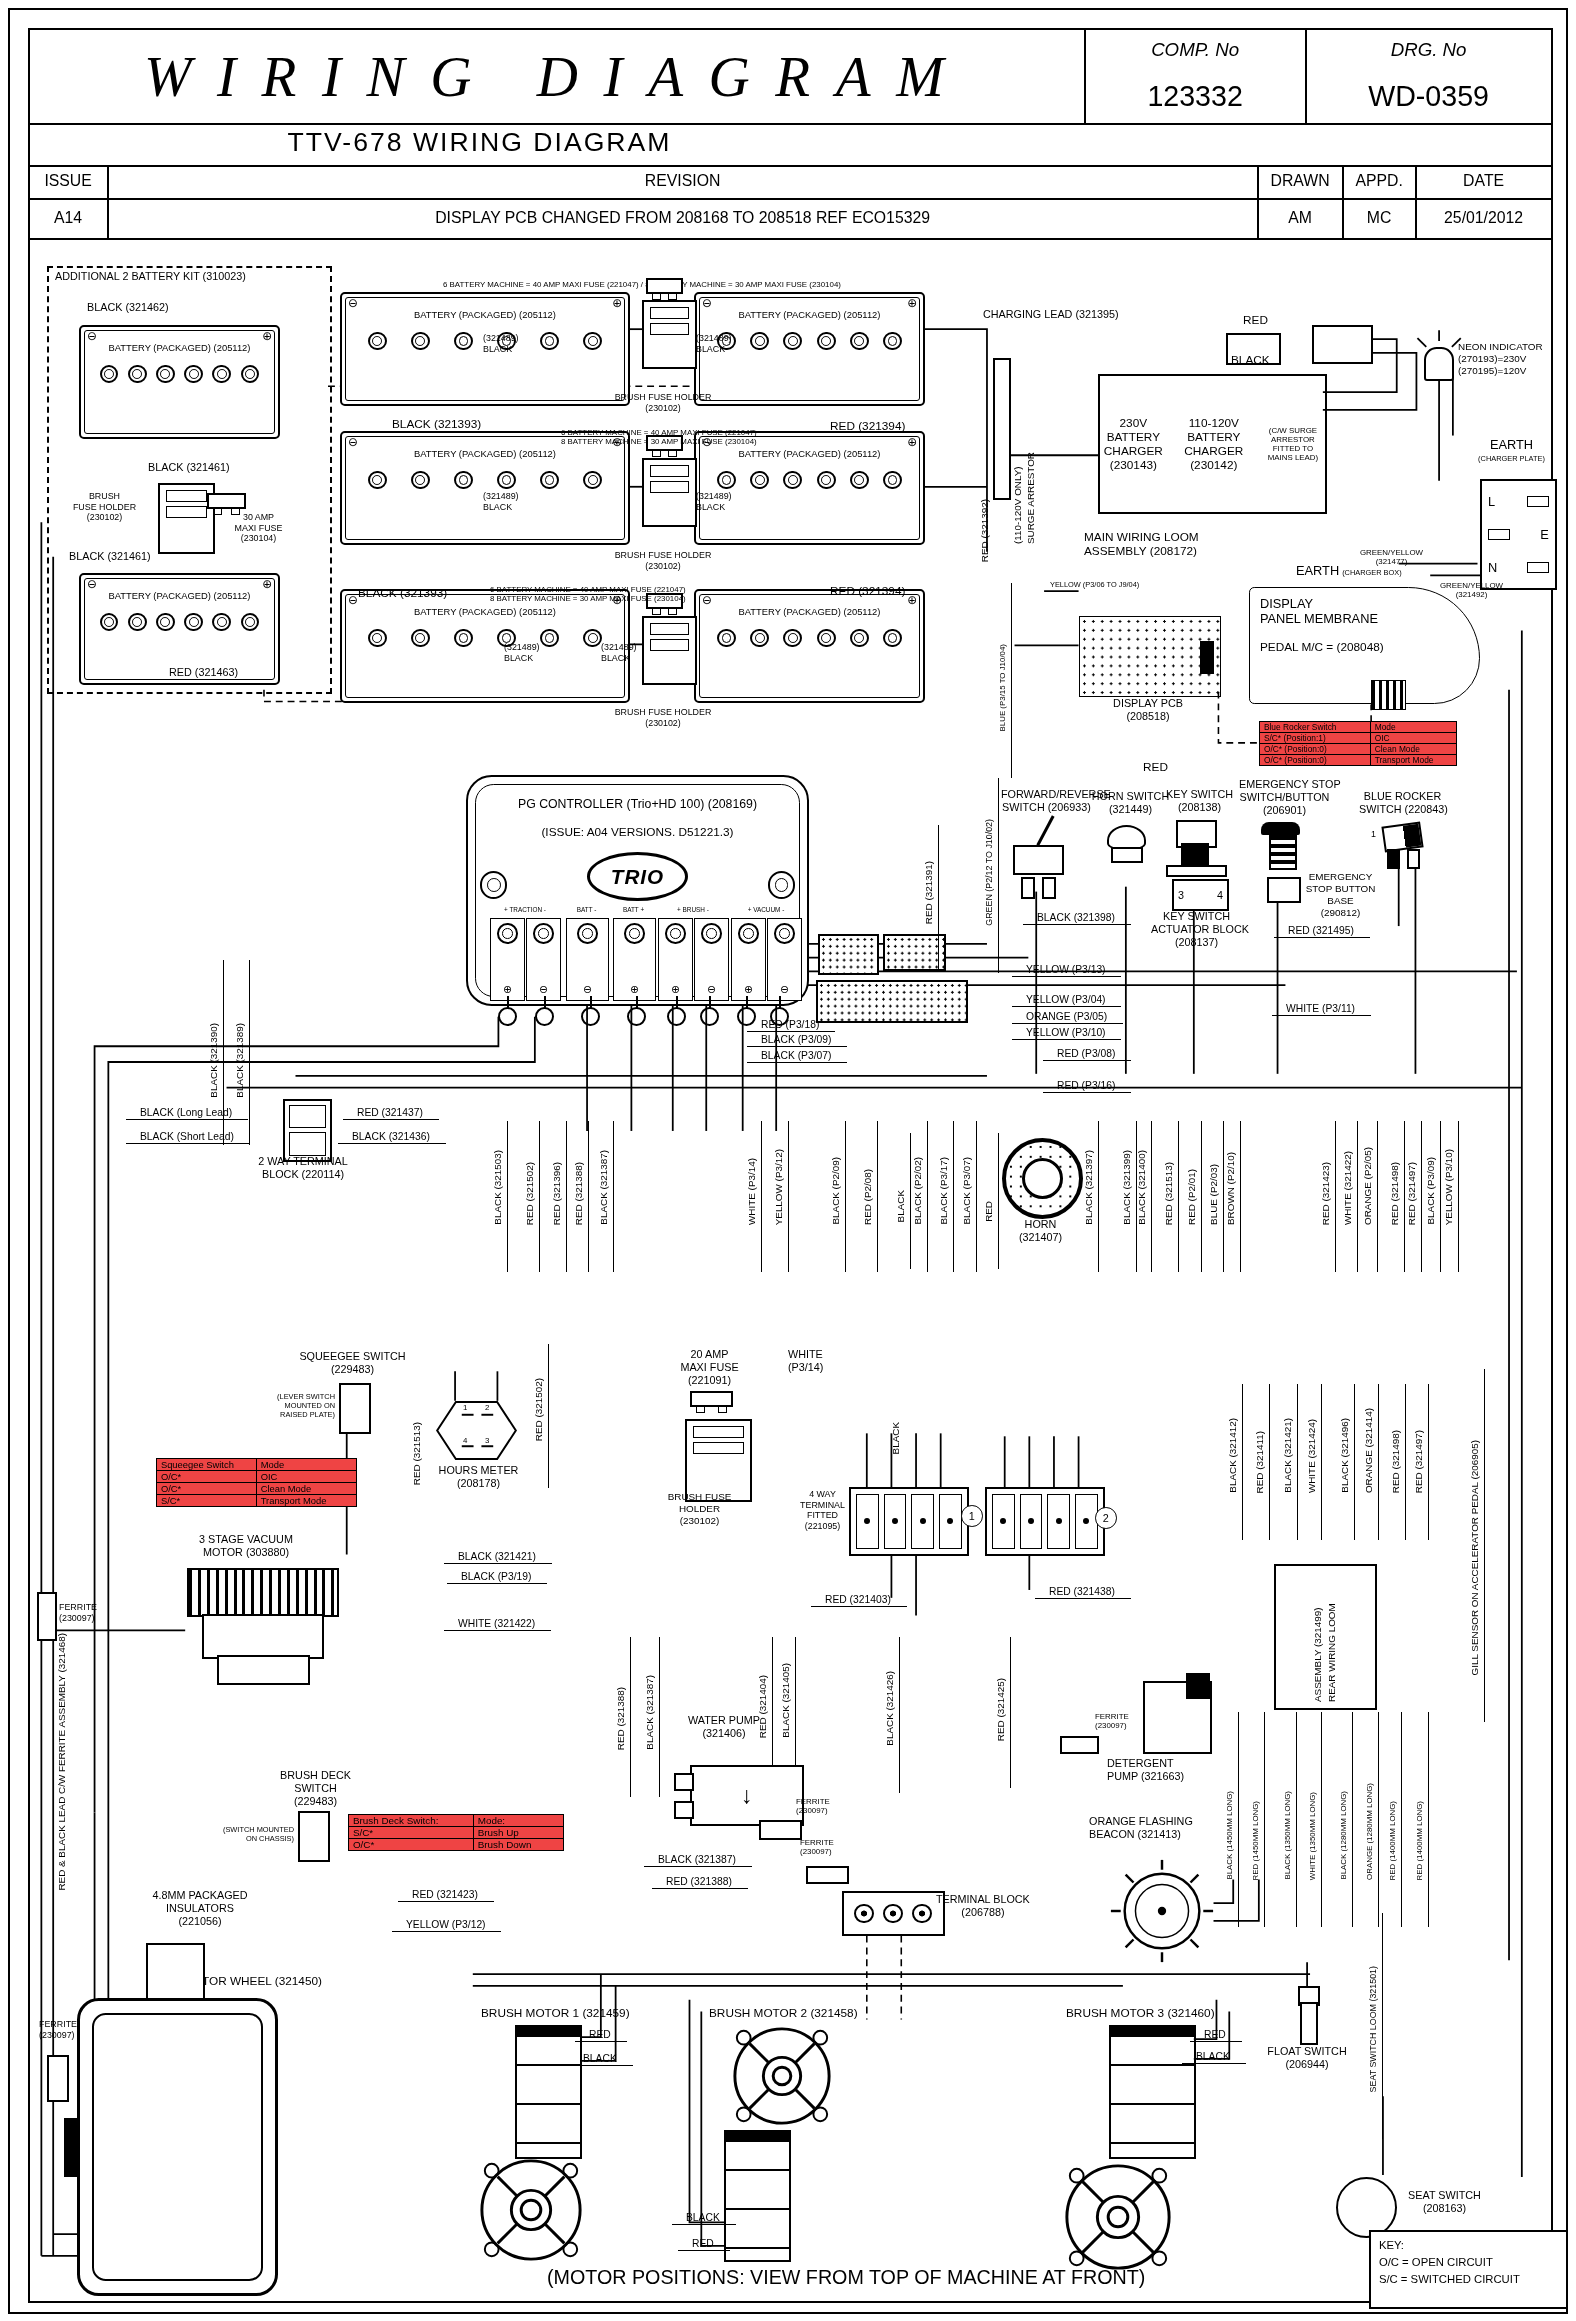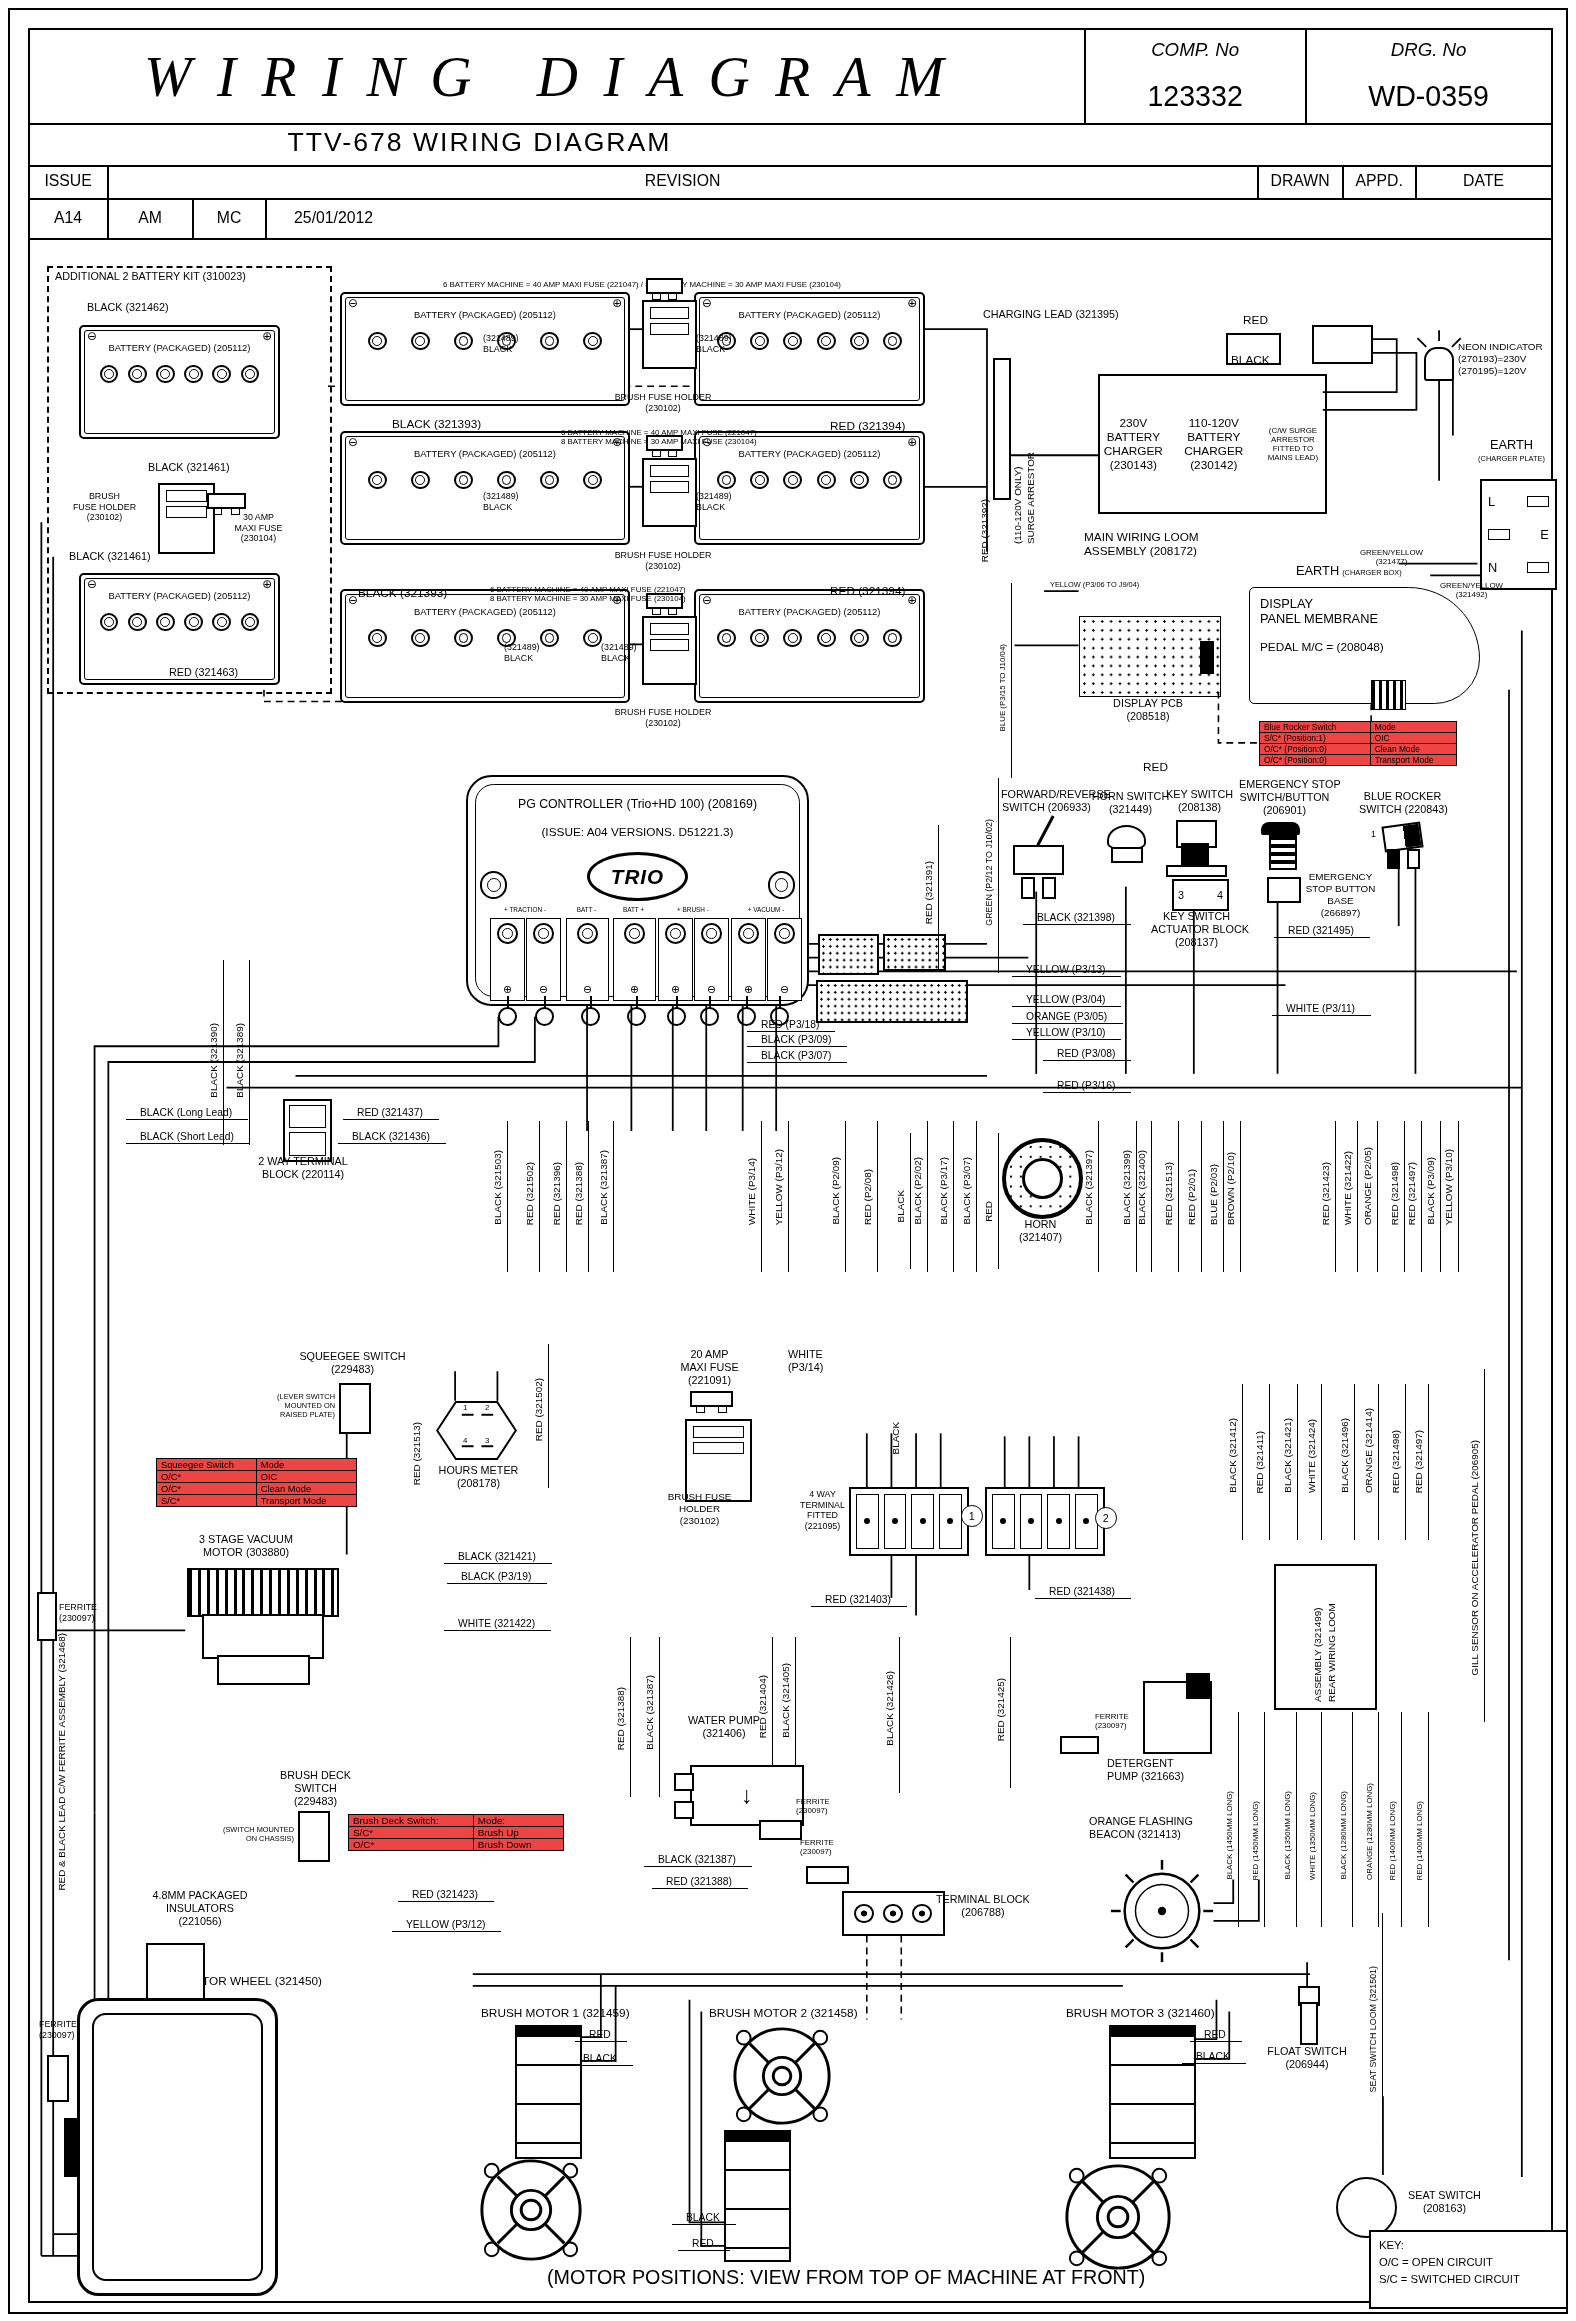--- a/index.html
+++ b/index.html
@@ -110,20 +110,21 @@
   <div class="abs" style="left:27.6px;top:165px;width:1521px;height:32.5px;border:2px solid #000;border-top:none;display:flex">
     <div class="revcell" style="width:77px">ISSUE</div>
     <div class="revcell" style="flex:1">REVISION</div>
     <div class="revcell" style="width:83px">DRAWN</div>
     <div class="revcell" style="width:71px">APPD.</div>
     <div class="revcell" style="width:134px;border-right:none">DATE</div>
   </div>
 
   <div class="abs" style="left:27.6px;top:198px;width:1521px;height:40px;border:2px solid #000;border-top:none;display:flex">
     <div class="revcell" style="width:77px">A14</div>
+    <div class="revcell" style="flex:1">DISPLAY PCB CHANGED FROM 208168 TO 208518 REF ECO15329</div>
     <div class="revcell" style="width:83px">AM</div>
     <div class="revcell" style="width:71px">MC</div>
     <div class="revcell" style="width:134px;border-right:none">25/01/2012</div>
   </div>
 
   <div class="abs" style="left:27.6px;top:238px;width:1521px;height:2061px;border:2px solid #000"></div>
 
   <svg class="wires" width="1576" height="2322" viewBox="0 0 1600 2357" aria-hidden="true">
     <g stroke="#000" stroke-width="1.8" fill="none">
       <path d="M42,530 V2290"></path>
@@ -619,21 +620,21 @@
       <span class="blk">SWITCH/BUTTON</span>
       <span class="blk">(206901)</span>
     </div>
   <div class="estopcap" style="left:1261px;top:822px;width:39px;height:12.8px"></div>
   <div class="box2" style="left:1269px;top:834px;width:23.6px;height:31.5px;background:repeating-linear-gradient(180deg,#000 0 3.9px,#fff 3.9px 7.9px)"></div>
   <div class="box2" style="left:1267px;top:877px;width:29.6px;height:21.7px"></div>
   <div class="lbl ctr s10" style="left:1302px;top:871px;width:77px">
       <span class="blk">EMERGENCY</span>
       <span class="blk">STOP BUTTON</span>
       <span class="blk">BASE</span>
-      <span class="blk">(266897)</span>
+      <span class="blk">(290812)</span>
     </div>
 
   <div class="lbl ctr" style="left:1359px;top:790px;width:87px">
       <span class="blk">BLUE ROCKER</span>
       <span class="blk">SWITCH (220843)</span>
     </div>
   <div class="box2" style="left:1383px;top:824px;width:35px;height:21.7px;transform:rotate(-8deg);background:linear-gradient(90deg,#fff 0 55%,#000 55%)"></div>
   <div class="lbl s9" style="left:1371px;top:829px">1</div>
   <div class="box2" style="left:1387px;top:849px;width:8.9px;height:15.8px;background:#000"></div>
   <div class="box2" style="left:1407px;top:849px;width:8.9px;height:15.8px"></div>

